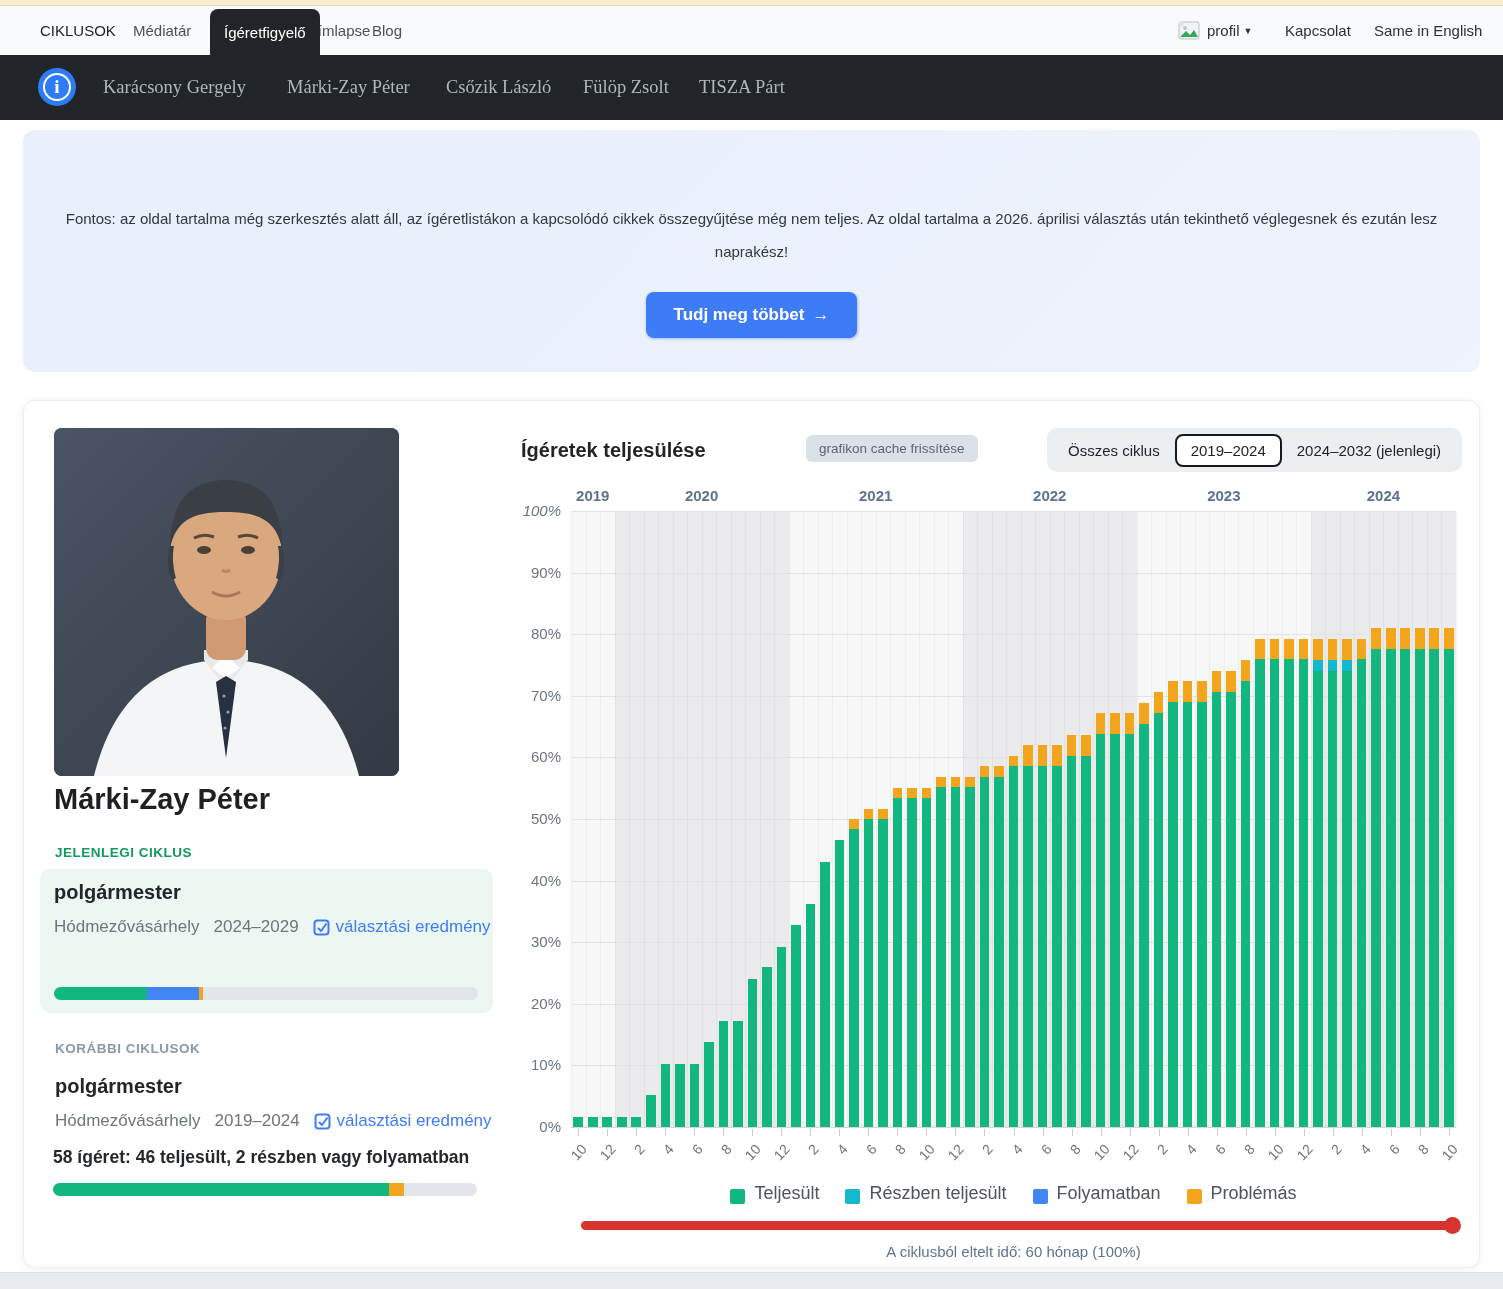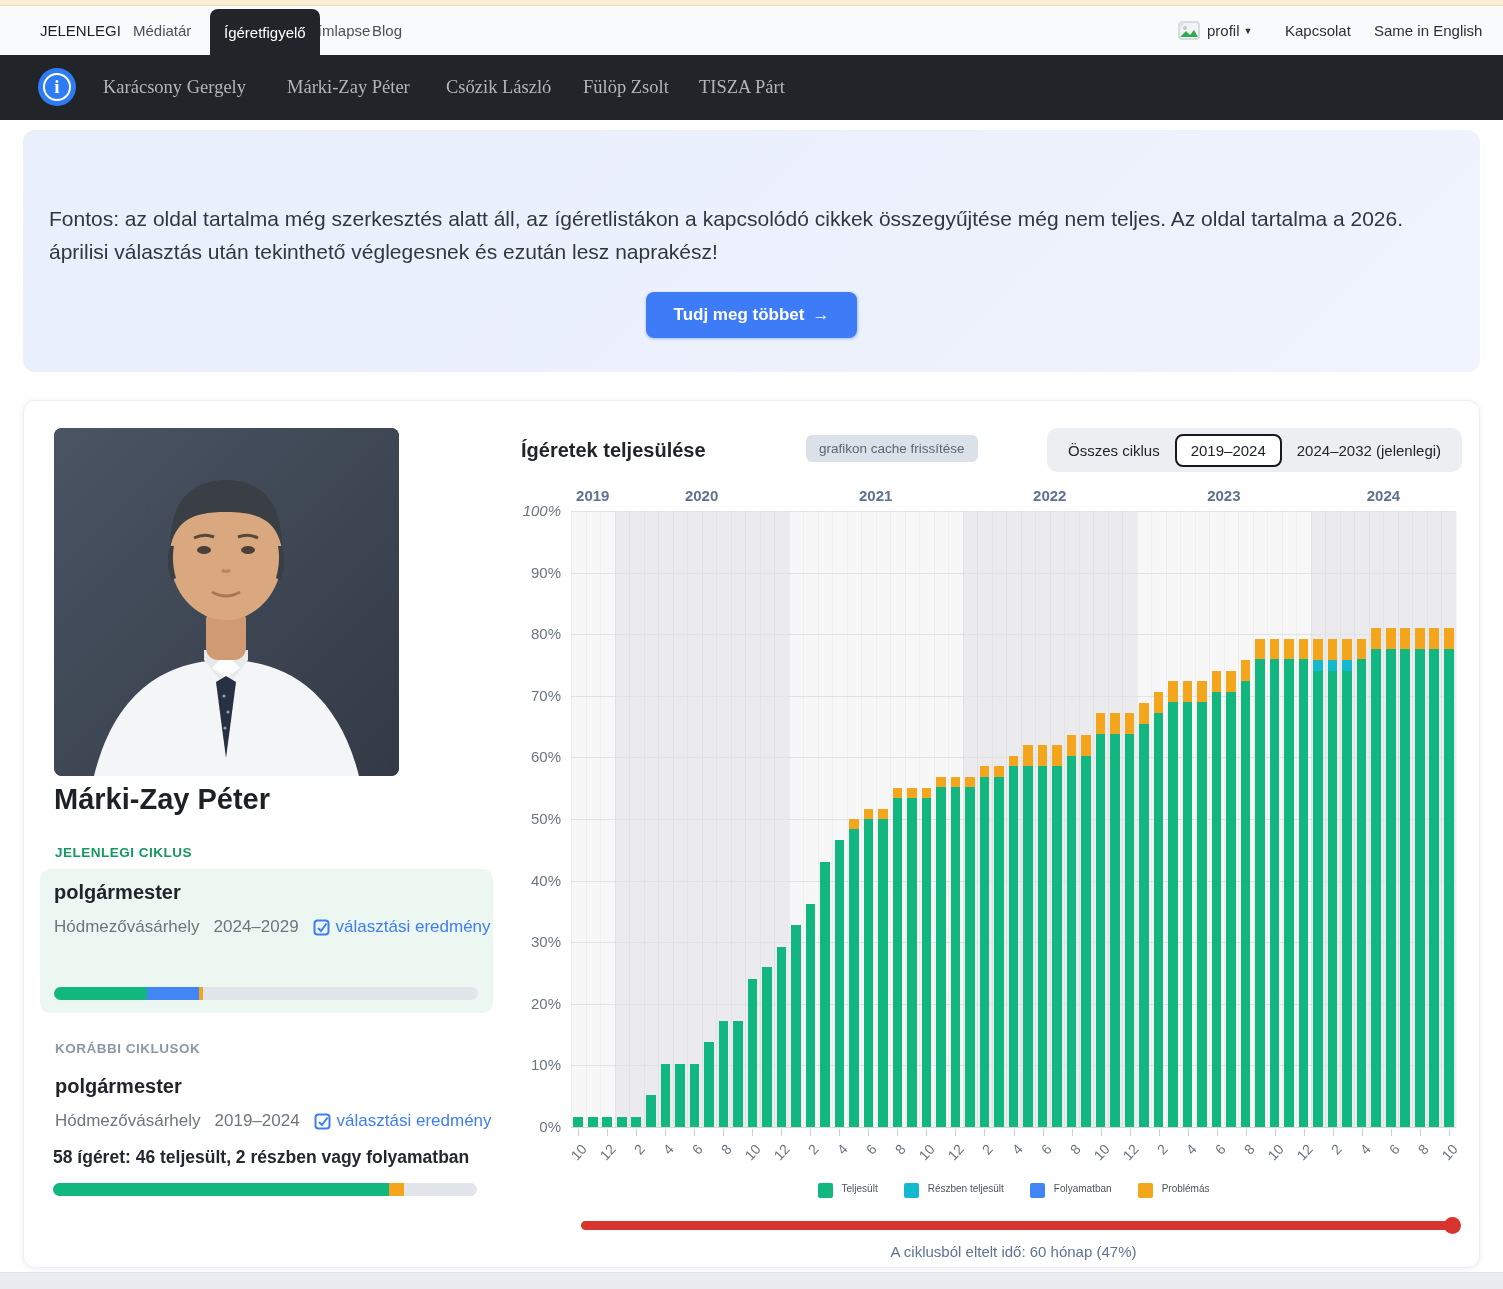--- a/index.html
+++ b/index.html
@@ -23,22 +23,22 @@
   .info-badge { position:absolute; left:38px; top:13px; width:38px; height:38px; border-radius:50%; background:#2e7cf5; cursor:pointer; }
   .info-ring { position:absolute; inset:5px; border:2.5px solid #fff; border-radius:50%; }
   .info-i { position:absolute; inset:0; display:flex; align-items:center; justify-content:center;
       color:#fff; font-family:"Liberation Serif", serif; font-weight:bold; font-size:19px; }
   .subnav-link { position:absolute; top:22px; font-size:18.5px; color:#b0b6bb; cursor:pointer; white-space:nowrap;font-family:Liberation Serif, serif; }
 
   
   .banner { position:absolute; left:23px; top:130px; width:1457px; height:242px; border-radius:12px;
       background:linear-gradient(135deg,#e9effb 0%,#eef3fd 100%); }
   .banner-title { position:absolute; left:0; top:28px; width:100%; text-align:center; font-size:23px; font-weight:bold; color:#212529; }
-  .banner-text { position:absolute; left:50%; transform:translateX(-50%); top:72px; width:1405px; 
-      font-size:21px; line-height:33px; color:#31373d; }
+  .banner-text { position:absolute; left:50%; transform:translateX(-50%); top:72px; width:1405px; text-align:center;
+      font-size:15px; line-height:33px; color:#31373d; }
   .banner-btn { position:absolute; left:50%; transform:translateX(-50%); top:162px; background:#3e7bf7; color:#fff;
       border:none; border-radius:8px; padding:13px 28px; font-size:17px; font-weight:bold; font-family:inherit; cursor:pointer;
       box-shadow:0 1px 3px rgba(40,90,220,.35); white-space:nowrap; }
   .banner-btn .arrow { margin-left:8px; font-weight:normal; }
 
   
   .card { position:absolute; left:23px; top:400px; width:1457px; height:868px; background:#fff; border-radius:12px;
       border:1px solid #eceff2; box-shadow:0 1px 6px rgba(20,30,50,.07); }
 
   .photo { position:absolute; left:30px; top:27px; width:345px; height:348px; border-radius:8px; overflow:hidden; background:#3e4653; }
@@ -85,38 +85,38 @@
   .ylabels { position:absolute; left:455px; top:110px; width:82px; height:616px; }
   .ylabel { position:absolute; right:0; width:82px; text-align:right; font-size:15px; color:#6b7580; }
   .yearlabels { position:absolute; left:547px; top:86px; width:885px; height:20px; }
   .yearlabel { position:absolute; transform:translateX(-50%); font-size:15px; font-weight:bold; color:#5c7391; }
   .xaxis { position:absolute; left:547px; top:726px; width:885px; height:46px; }
   .xtick { position:absolute; top:2px; width:1px; height:7px; background:#c8cdd2; }
   .xlabel { position:absolute; top:14px; width:34px; text-align:right; font-size:14px; color:#6b7580;
       transform:rotate(-47deg); transform-origin:100% 0; }
 
   .legend { position:absolute; left:547px; top:782px; width:885px; display:flex; justify-content:center; gap:26px; }
-  .legend-item { display:flex; align-items:flex-start; font-size:10px; color:#4d545b; }
+  .legend-item { display:flex; align-items:flex-end; font-size:18px; color:#4d545b; }
   .legend-chip { width:15px; height:15px; border-radius:2px; margin-right:9px; }
 
   .time-slider { position:absolute; left:557px; top:820px; width:878px; height:9px; border-radius:5px; background:#d7342f; }
   .time-knob { position:absolute; right:-2px; top:-4px; width:17px; height:17px; border-radius:50%; background:#d7342f; cursor:pointer; }
   .time-caption { position:absolute; left:547px; top:842px; width:885px; text-align:center; font-size:15px; color:#5f7490; }
 
   .footer-strip { position:absolute; left:0; top:1272px; width:100%; height:17px; background:#e9edf2; border-top:1px solid #dde2e9; }
 </style>
 </head>
 <body>
 
 <div class="page">
 
   <div class="top-strip"></div>
 
   <div class="topnav">
-    <span class="brand">JELENLEGI</span>
+    <span class="brand">CIKLUSOK</span>
     <span class="nav-item" style="left:133px;">Médiatár</span>
     <span class="nav-tab-active">Ígéretfigyelő</span>
     <span class="nav-item" style="left:307px;">Címlapse</span>
     <span class="nav-item" style="left:372px;">Blog</span>
 
     <span class="nav-right" style="left:1178px; top:14px;">
       <svg width="22" height="22" viewBox="0 0 22 22">
         <rect x="1" y="2" width="20" height="17" rx="2" fill="#f1f3f4" stroke="#b9c0c7"></rect>
         <circle cx="7" cy="8" r="2" fill="#c3c9cf"></circle>
         <path d="M2 17 L8 11 L12 15 L16 10 L20 17 Z" fill="#34a853"></path>
@@ -642,19 +642,19 @@
         </span>
       <span class="legend-item">
           <span class="legend-chip" style="background-color: rgb(243, 165, 28);"></span>
           <span>Problémás</span>
         </span>
     </div>
 
     <div class="time-slider">
       <div class="time-knob"></div>
     </div>
-    <div class="time-caption">A ciklusból eltelt idő: 60 hónap (47%)</div>
+    <div class="time-caption">A ciklusból eltelt idő: 60 hónap (100%)</div>
 
   </div>
 
   <div class="footer-strip"></div>
 
 </div>
 
 </body></html>

